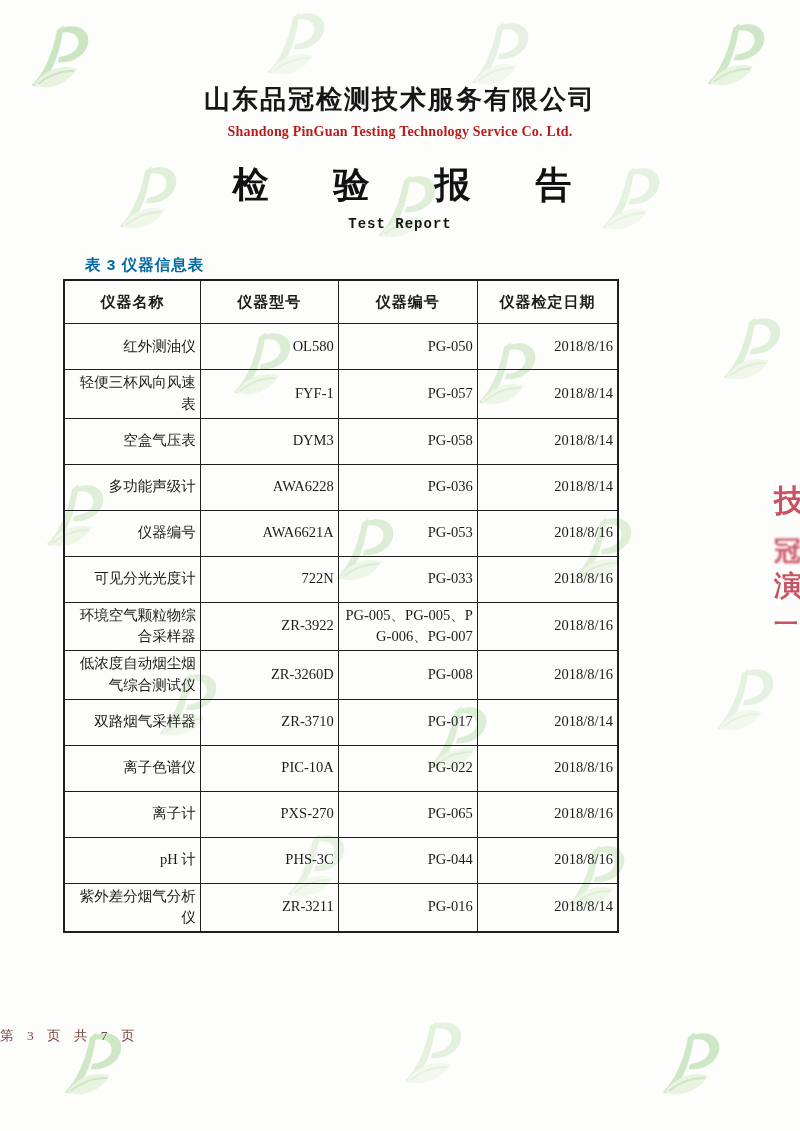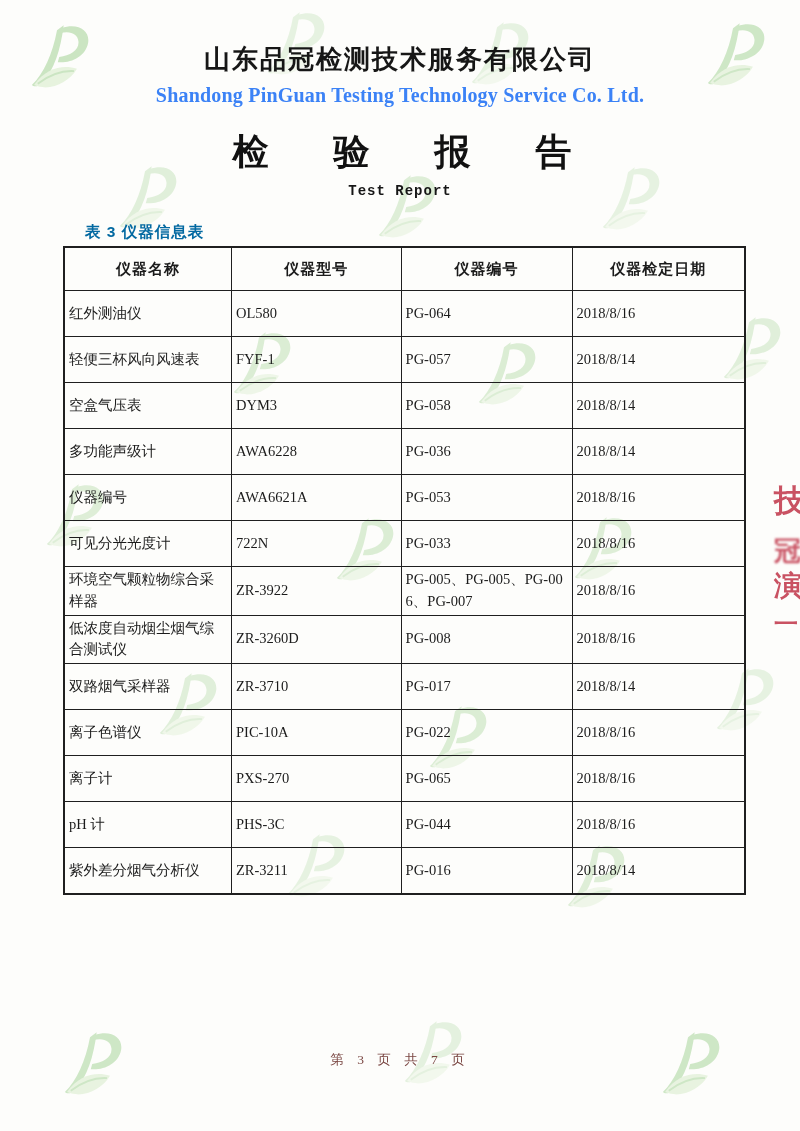--- a/index.html
+++ b/index.html
@@ -7,60 +7,60 @@
     width:800px;height:1131px;background:#ffffff;
     font-family:"Liberation Serif","DejaVu Serif",serif;
     color:#1b1b1b;
   }
   .page{
     position:relative;width:800px;height:1131px;background:#fdfdfb;
     overflow:hidden;
   }
   .watermark-layer{position:absolute;inset:0;z-index:0;pointer-events:none;}
   .wm{position:absolute;width:78px;height:74px;}
-  .content{position:relative;z-index:1;}
+  .content{position:relative;z-index:1;margin-top:40px;}
 
   header{text-align:center;padding-top:42px;}
   .company-cn{
     margin:0;font-size:26px;font-weight:bold;letter-spacing:2px;color:#161616;
   }
   .company-en{
-    margin-top:7px;font-size:20px;font-weight:bold;color:#3b82f6;letter-spacing:.2px;
+    margin-top:7px;font-size:14px;font-weight:bold;color:#b91c1c;letter-spacing:.2px;
   }
   .title-cn{
     margin-top:21px;font-size:36px;font-weight:bold;color:#111;
     letter-spacing:28px;padding-left:32px;
   }
   .title-en{
     margin-top:6px;font-size:14px;font-weight:600;color:#161616;
     font-family:"Liberation Mono","DejaVu Sans Mono",monospace;letter-spacing:1px;
   }
 
   .table-caption{
     margin:23px 0 3px 85px;font-size:15.5px;font-weight:bold;color:#0369a1;
     font-family:"Liberation Sans","DejaVu Sans",sans-serif;letter-spacing:1px;
   }
   table.instruments{
-    margin-left:63px;width:683px;border-collapse:collapse;
+    margin-left:63px;width:556px;border-collapse:collapse;
     border:2.5px solid #1f1f1f;table-layout:fixed;background:transparent;
   }
   table.instruments th{
     border:1.6px solid #1f1f1f;height:42px;font-size:15px;font-weight:bold;
     text-align:center;vertical-align:middle;letter-spacing:1px;padding:0 2px;
   }
   table.instruments td{
     border:1.6px solid #1f1f1f;height:41px;font-size:14.5px;font-weight:normal;
-    text-align:left;vertical-align:middle;line-height:1.5;padding:2px 4px;
+    text-align:right;vertical-align:middle;line-height:1.5;padding:2px 4px;
     word-break:break-all;
   }
 
   footer.page-number{
-    position:absolute;left:0;right:0;top:1027px;text-align:center;
+    position:absolute;left:0;right:0;top:1027px;text-align:left;
     font-size:13.5px;color:#7a4642;letter-spacing:5px;
-    font-weight:500;z-index:1;margin-top:24px;
+    font-weight:500;z-index:1;
   }
 
   .stamp-layer{position:absolute;inset:0;z-index:2;pointer-events:none;}
   .stamp-frag{
     position:absolute;color:#c23b4e;font-weight:bold;opacity:.88;
     font-family:"Liberation Serif",serif;line-height:1;
   }
 </style>
 </head>
 <body>
@@ -218,21 +218,21 @@
             <th>仪器名称</th>
             <th>仪器型号</th>
             <th>仪器编号</th>
             <th>仪器检定日期</th>
           </tr>
         </thead>
       <tbody id="tbody">
           <tr>
             <td>红外测油仪</td>
             <td>OL580</td>
-            <td>PG-064</td>
+            <td>PG-050</td>
             <td>2018/8/16</td>
           </tr>
           <tr>
             <td>轻便三杯风向风速表</td>
             <td>FYF-1</td>
             <td>PG-057</td>
             <td>2018/8/14</td>
           </tr>
           <tr>
             <td>空盒气压表</td>

